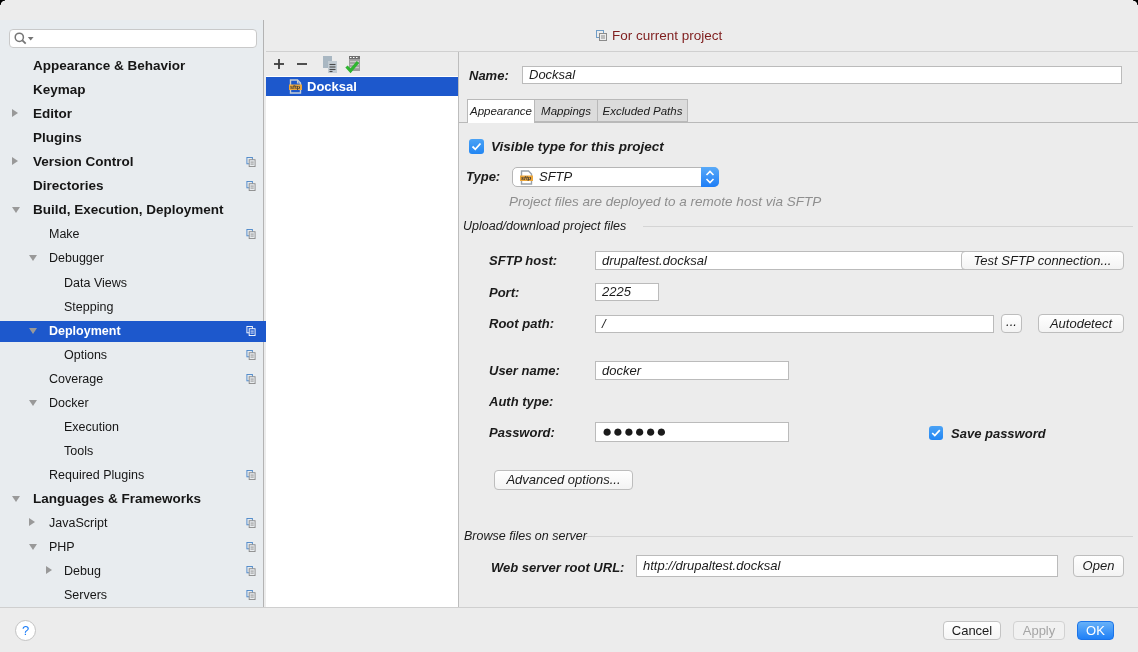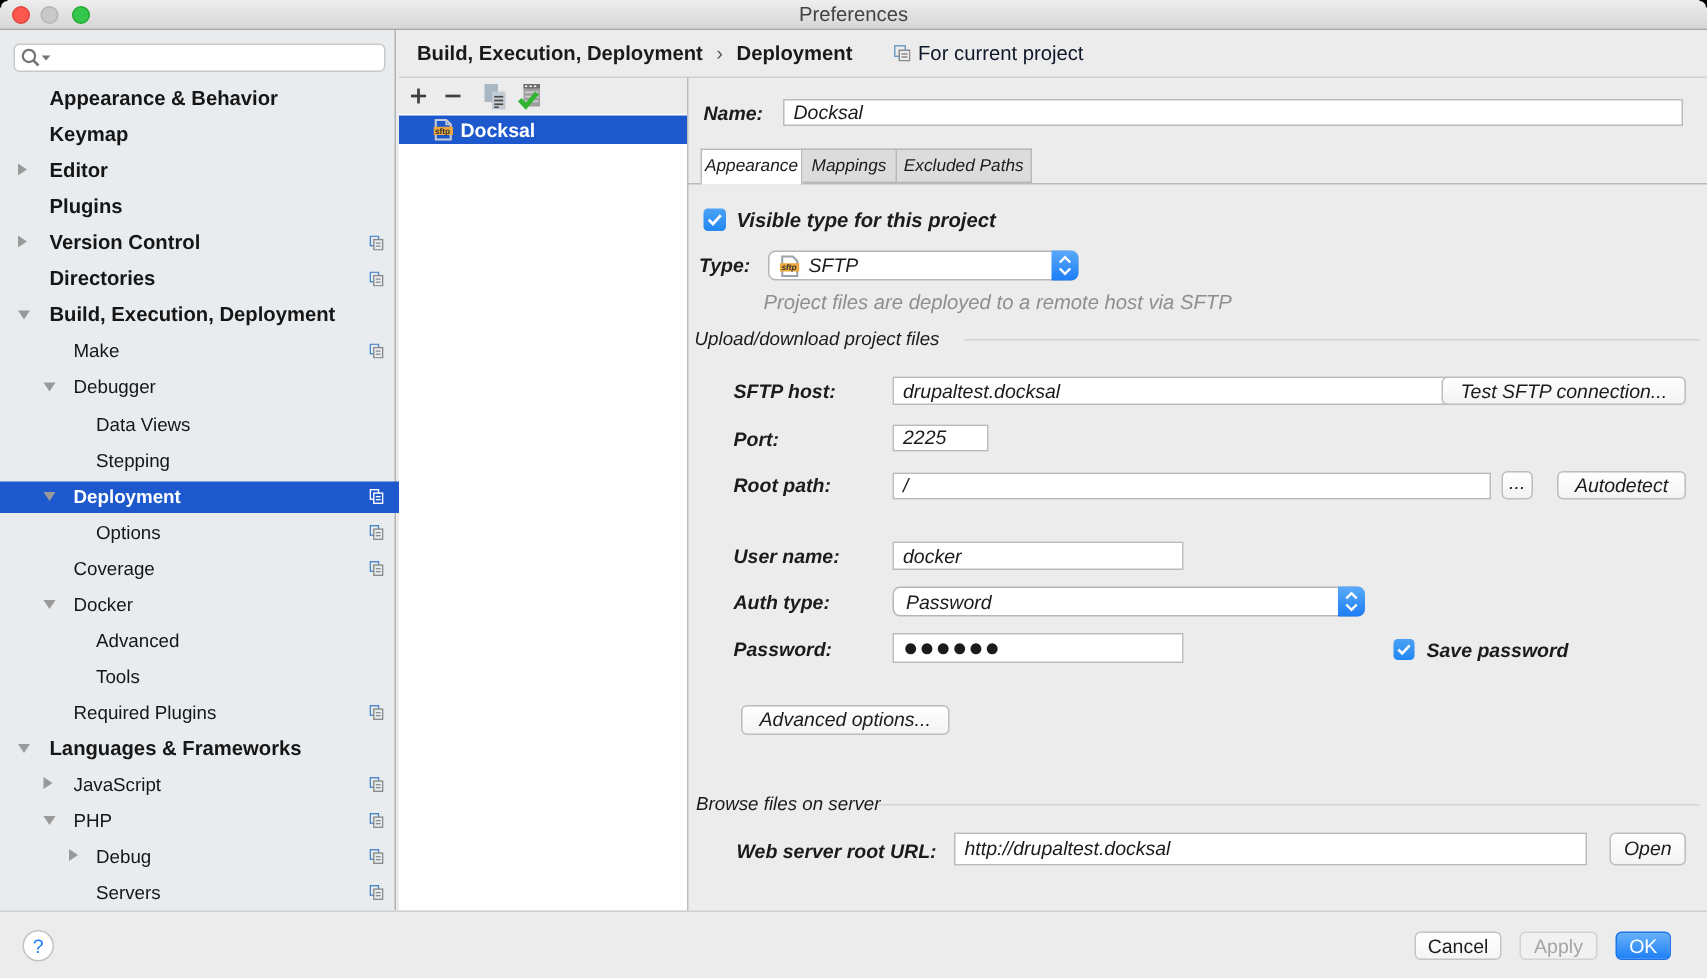--- a/index.html
+++ b/index.html
@@ -30,21 +30,21 @@
   .trow.sel .lbl{color:#fff;font-weight:bold;}
   .arr{position:absolute;top:9px;width:0;height:0;}
   .arr.down{border-left:4.5px solid transparent;border-right:4.5px solid transparent;border-top:6px solid #999;}
   .arr.right{border-top:4.5px solid transparent;border-bottom:4.5px solid transparent;border-left:6px solid #999;top:7px;}
   .cpy{position:absolute;left:246px;top:7px;width:10px;height:10px;}
   
   #header{position:absolute;left:266px;top:20px;width:872px;height:32px;background:#ececec;
     border-bottom:1px solid #d0d0d0;box-sizing:border-box;font-size:13px;color:#1a1a1a;}
   #header .bc{position:absolute;left:12px;top:0;line-height:31px;font-weight:bold;font-size:13.5px;}
   #header .sep{font-weight:normal;color:#555;padding:0 9px;}
-  #header .fcp{position:absolute;left:330px;top:0;line-height:31px;color:#0f172a;font-size:13.5px;}
+  #header .fcp{position:absolute;left:330px;top:0;line-height:31px;color:#7f1d1d;font-size:13.5px;}
   
   #midtool{position:absolute;left:266px;top:52px;width:192px;height:24px;background:#ececec;}
   #midlist{position:absolute;left:266px;top:76px;width:192px;height:531px;background:#fff;}
   #vdiv{position:absolute;left:458px;top:52px;width:1px;height:555px;background:#bdbdbd;z-index:5;}
   #docksal{position:absolute;left:0;top:1px;width:192px;height:19px;background:#1d58cc;
     color:#fff;font-weight:bold;font-size:13px;line-height:19px;}
   
   #panel{position:absolute;left:458px;top:52px;width:680px;height:555px;background:#ececec;font-size:13px;color:#1b1b1b;font-style:italic;}
   .blabel{position:absolute;font-weight:bold;white-space:nowrap;}
   .field{position:absolute;background:#fff;border:1px solid #bbb;box-sizing:border-box;
@@ -73,26 +73,20 @@
   .bbtn{position:absolute;top:13px;height:19px;border-radius:4px;box-sizing:border-box;
     font-size:13px;text-align:center;line-height:17px;}
   #b-cancel{left:943px;width:58px;background:linear-gradient(#ffffff,#f5f5f5);border:1px solid #c4c4c4;color:#1b1b1b;}
   #b-apply{left:1013px;width:52px;background:#f1f1f1;border:1px solid #d2d2d2;color:#a5a5a5;}
   #b-ok{left:1077px;width:37px;background:linear-gradient(#67b1f8,#1f80f7);border:1px solid #1c74e8;color:#fff;}
 </style>
 </head>
 <body>
 <div id="win">
 
-  <div id="titlebar">
-    <div class="title">Preferences</div>
-    <div class="light" id="l-red"></div>
-    <div class="light" id="l-yel"></div>
-    <div class="light" id="l-grn"></div>
-  </div>
   <div class="corner" id="c-tl"></div>
   <div class="corner" id="c-tr"></div>
 
   <div id="sidebar">
     <div id="search">
       <svg width="28" height="17" viewBox="0 0 28 17" style="position:absolute;left:3px;top:1px">
         <circle cx="6.3" cy="6.3" r="4.1" fill="none" stroke="#757575" stroke-width="1.5"></circle>
         <line x1="9.4" y1="9.4" x2="12.7" y2="12.7" stroke="#757575" stroke-width="1.8"></line>
         <path d="M14.8 6 L20.6 6 L17.7 9.4 Z" fill="#757575"></path>
       </svg>
@@ -179,21 +173,21 @@
             <rect x="3" y="3" width="6.5" height="7.5" fill="#e8ecef" stroke="#8b8b8b"></rect>
             <line x1="4.5" y1="5.6" x2="8" y2="5.6" stroke="#8b8b8b"></line>
             <line x1="4.5" y1="7.8" x2="8" y2="7.8" stroke="#8b8b8b"></line>
           </svg>
         </div>
         <div class="trow" style="top:336.7px">
           <span class="arr down" style="left:29px"></span>
           <span class="lbl" style="left:49px">Docker</span>
         </div>
         <div class="trow" style="top:360.8px">
-          <span class="lbl" style="left:64px">Advanced</span>
+          <span class="lbl" style="left:64px">Execution</span>
         </div>
         <div class="trow" style="top:384.8px">
           <span class="lbl" style="left:64px">Tools</span>
         </div>
         <div class="trow" style="top:408.9px">
           <span class="lbl" style="left:49px">Required Plugins</span>
           <svg class="cpy" width="10" height="11" viewBox="0 0 10 11">
             <rect x="0.5" y="0.5" width="6" height="7" fill="none" stroke="#4a86c8"></rect>
             <rect x="3" y="3" width="6.5" height="7.5" fill="#e8ecef" stroke="#8b8b8b"></rect>
             <line x1="4.5" y1="5.6" x2="8" y2="5.6" stroke="#8b8b8b"></line>
@@ -240,21 +234,20 @@
             <rect x="0.5" y="0.5" width="6" height="7" fill="none" stroke="#4a86c8"></rect>
             <rect x="3" y="3" width="6.5" height="7.5" fill="#e8ecef" stroke="#8b8b8b"></rect>
             <line x1="4.5" y1="5.6" x2="8" y2="5.6" stroke="#8b8b8b"></line>
             <line x1="4.5" y1="7.8" x2="8" y2="7.8" stroke="#8b8b8b"></line>
           </svg>
         </div>
       </div>
   </div>
 
   <div id="header">
-    <span class="bc">Build, Execution, Deployment<span class="sep">›</span>Deployment</span>
     <span class="fcp"><svg width="11" height="11" viewBox="0 0 11 11" style="vertical-align:-1px;margin-right:5px">
       <rect x="0.5" y="0.5" width="7" height="7" fill="none" stroke="#6f9dc7"></rect>
       <rect x="3.5" y="3.5" width="7" height="7" fill="#ececec" stroke="#8b8b8b"></rect>
       <line x1="5" y1="6" x2="9" y2="6" stroke="#8b8b8b"></line>
       <line x1="5" y1="8" x2="9" y2="8" stroke="#8b8b8b"></line>
     </svg>For current project</span>
   </div>
 
   <div id="midtool">
     <svg width="192" height="24" viewBox="0 0 192 24">
@@ -353,29 +346,20 @@
 
     <div class="blabel" style="left:31px;top:264px">Root path:</div>
     <div class="field" style="left:137px;top:263px;width:399px;height:18px;line-height:16px">/</div>
     <div class="btn" style="left:543px;top:262px;width:21px;height:19px;line-height:13px">...</div>
     <div class="btn" style="left:580px;top:262px;width:86px;height:19px;line-height:17px">Autodetect</div>
 
     <div class="blabel" style="left:31px;top:311px">User name:</div>
     <div class="field" style="left:137px;top:309px;width:194px;height:19px;line-height:17px">docker</div>
 
     <div class="blabel" style="left:31px;top:342px">Auth type:</div>
-    <div class="combo" style="left:137px;top:339px;width:315px;height:20px">
-      <span style="position:absolute;left:8px;top:0;line-height:19px">Password</span>
-      <div class="stepper" style="height:20px">
-        <svg width="18" height="20" viewBox="0 0 18 20">
-          <path d="M5.5 8 L9 4.5 L12.5 8" stroke="#fff" stroke-width="1.6" fill="none"></path>
-          <path d="M5.5 12 L9 15.5 L12.5 12" stroke="#fff" stroke-width="1.6" fill="none"></path>
-        </svg>
-      </div>
-    </div>
 
     <div class="blabel" style="left:31px;top:373px">Password:</div>
     <div class="field" style="left:137px;top:370px;width:194px;height:20px;line-height:17px;font-size:17px;letter-spacing:0.6px">●●●●●●</div>
     <div class="chk" style="left:471px;top:374px;width:14px;height:14px">
       <svg width="14" height="14" viewBox="0 0 14 14">
           <path d="M3.2 7 L5.8 9.6 L10.8 4.2" stroke="#fff" stroke-width="1.7" fill="none"></path>
         </svg>
     </div>
     <div class="blabel" style="left:493px;top:374px">Save password</div>
 

